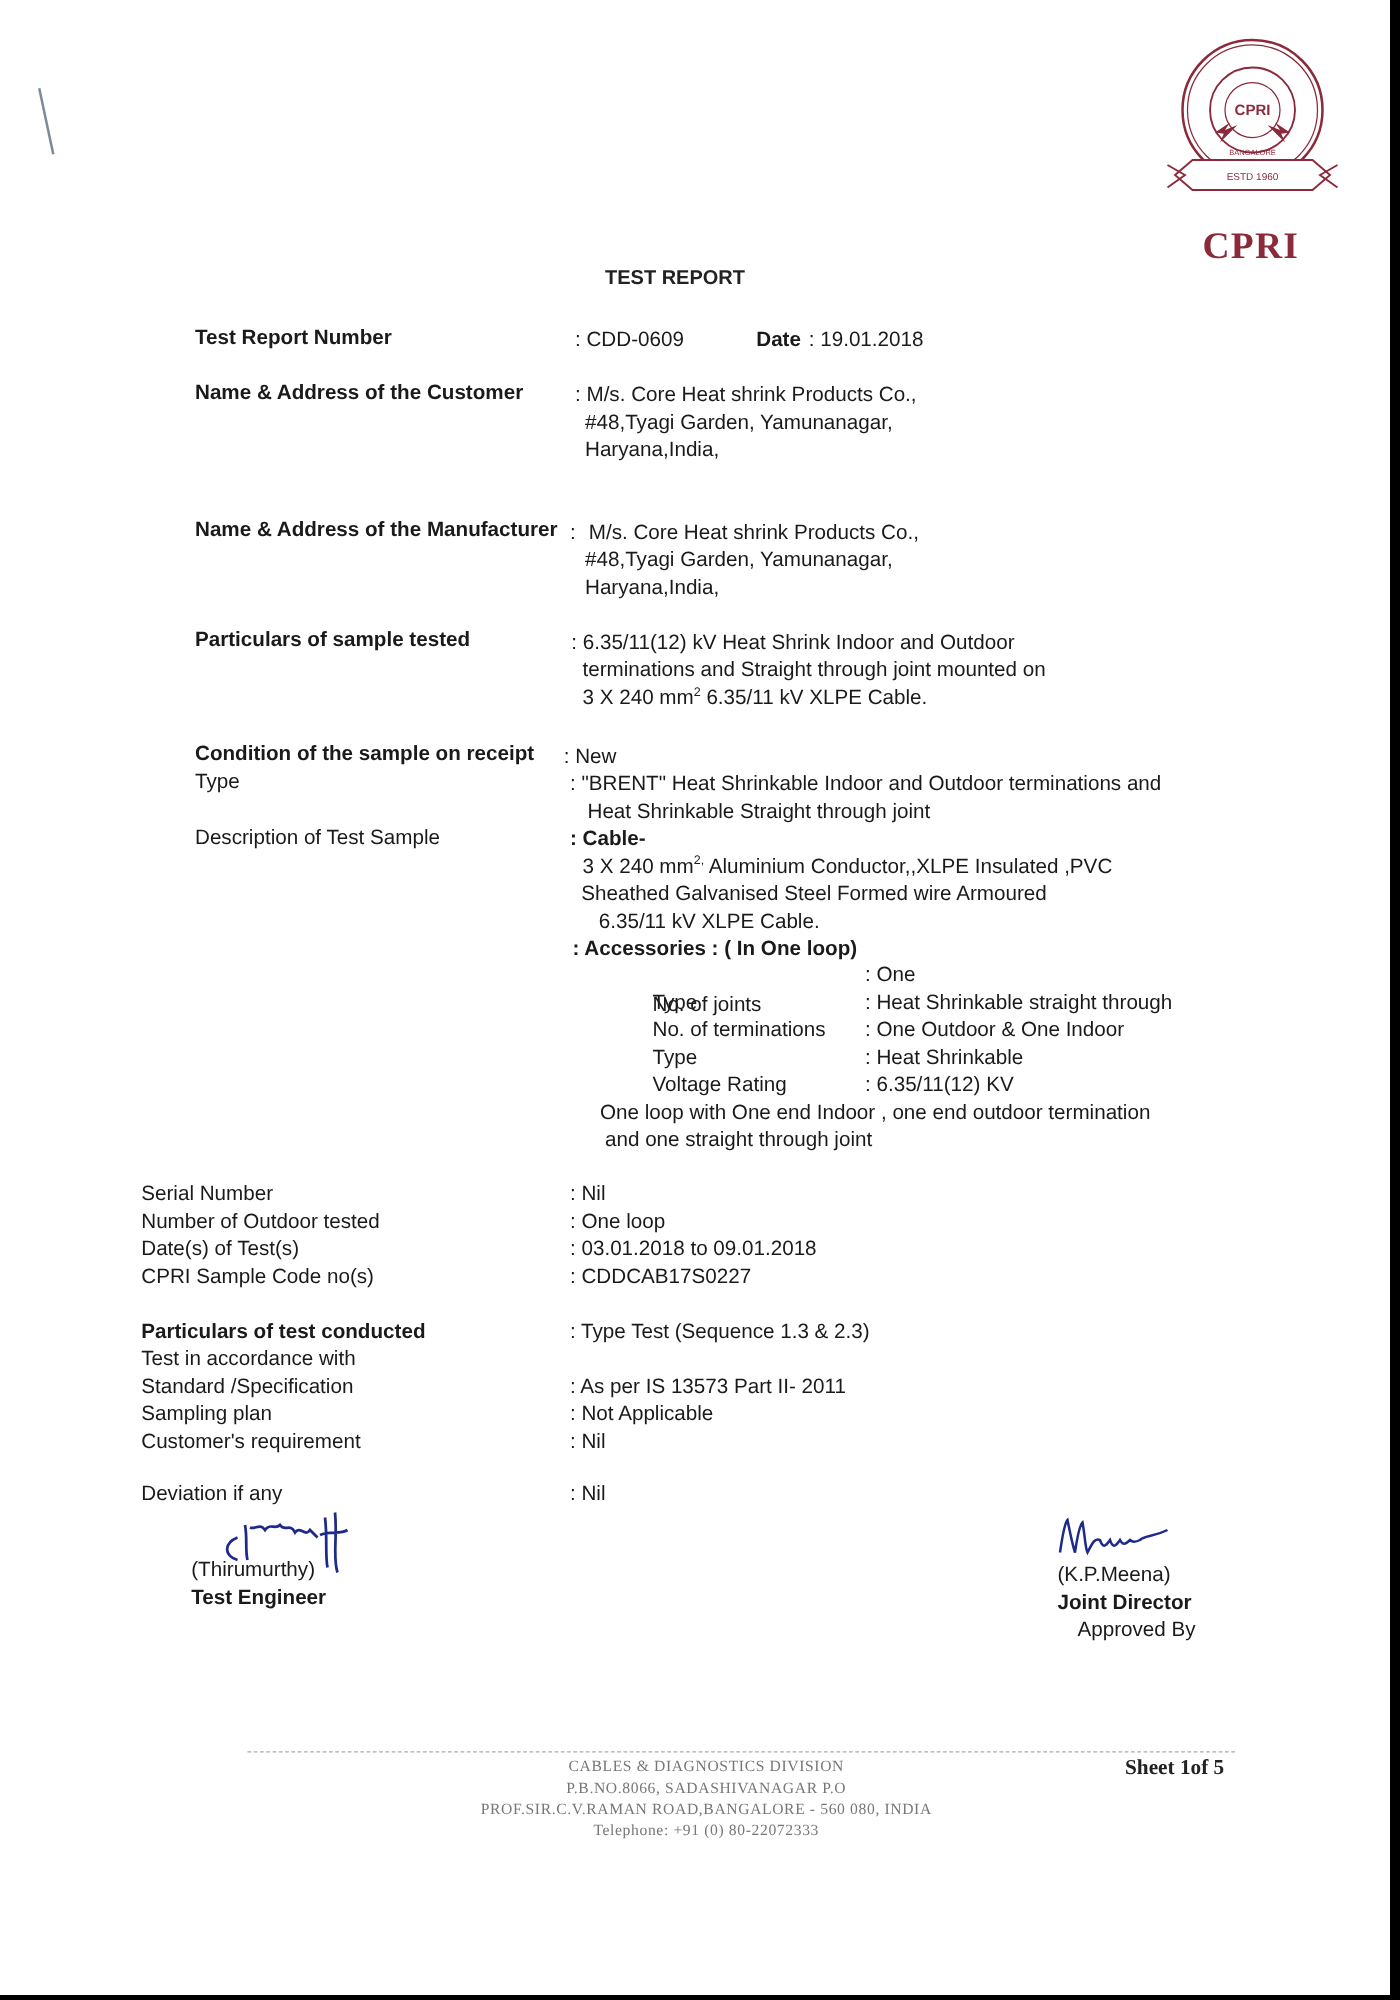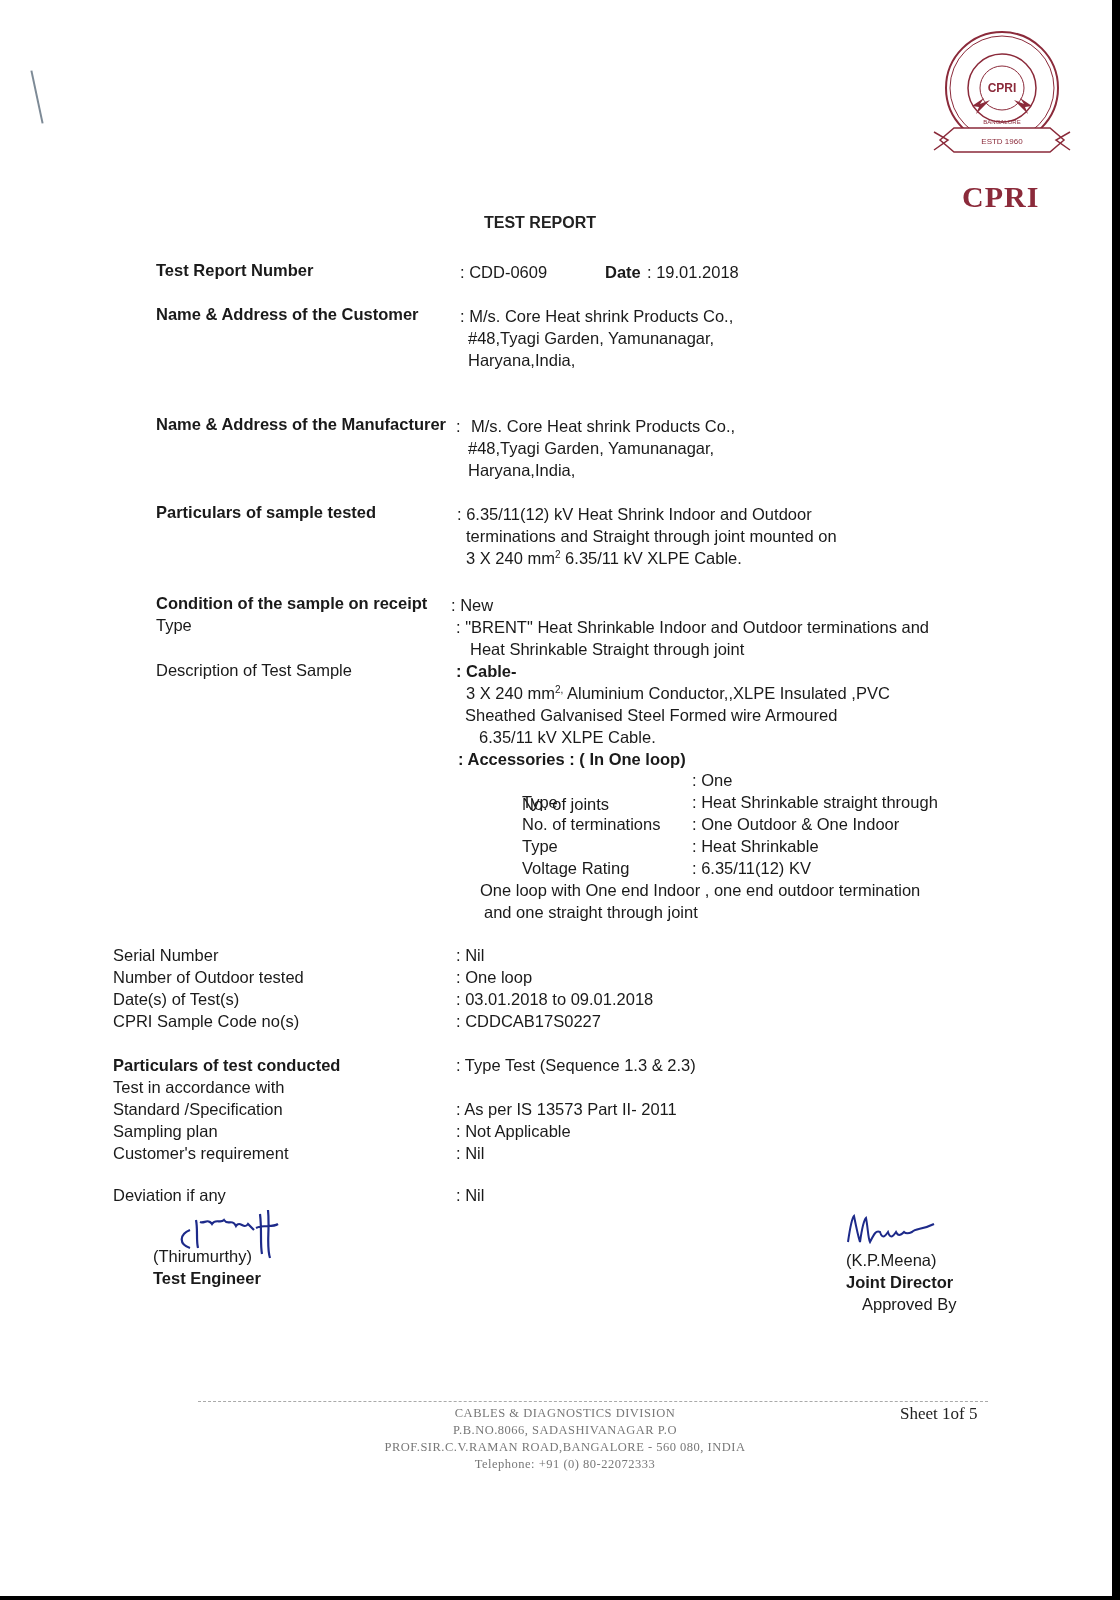--- a/index.html
+++ b/index.html
@@ -14,21 +14,21 @@
   .scan-mark { position:absolute; left:36px; top:70px; width:2px; height:54px; background:#7d8a96; transform:rotate(-12deg); }
   .lbl { position:absolute; left:132px;margin-left:24px; }
   .lbl2 { position:absolute; left:113px; }
   .val { position:absolute; }
   .logo { position:absolute; left:932px; top:28px; width:140px; height:150px; }
   .cpri { position:absolute; left:962px; top:180px; font-family:"Liberation Serif", serif; font-size:30px; font-weight:bold; color:#8b2a3a; letter-spacing:1px; }
   .sig { position:absolute; }
   .footer-line { position:absolute; left:198px; top:1401px; width:790px; border-top:1px dashed #aaa; }
   .footer { position:absolute; left:330px; top:1405px; width:470px; text-align:center;
             font-family:"Liberation Serif", serif; font-size:12.5px; line-height:17px; color:#777; letter-spacing:0.5px; }
-  .sheet { position:absolute; left:900px; top:1404px; font-family:"Liberation Serif", serif; font-size:17px; color:#222; }
+  .sheet { position:absolute; left:900px; top:1404px; font-family:"Liberation Serif", serif; font-size:17px; color:#222;font-weight:bold; }
   sup { font-size:10px; line-height:0; }
   .ind1 { left:522px; } .ind2 { left:692px; }
 </style>
 </head>
 <body>
 
 <div class="page">
   <div class="scan-mark"></div>
 
 

